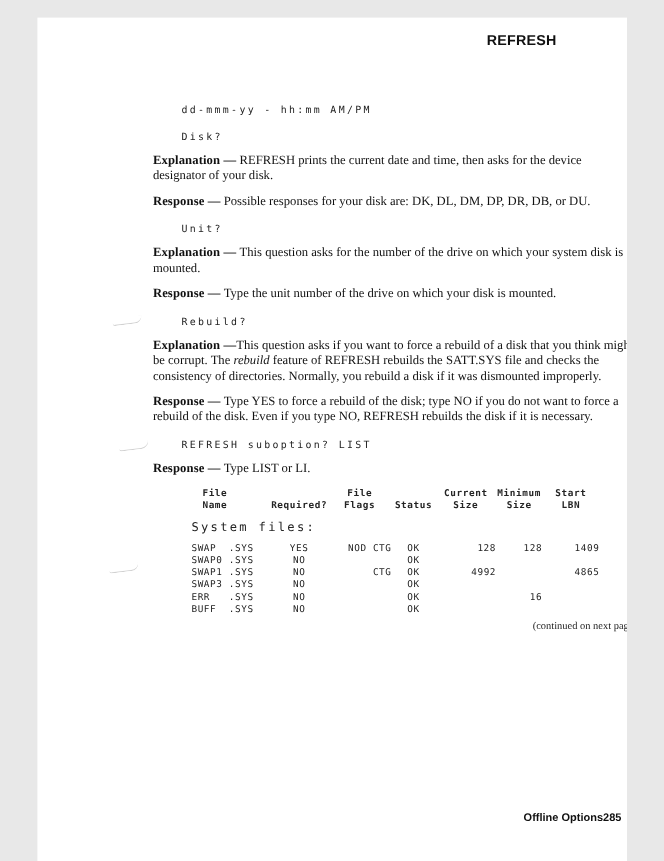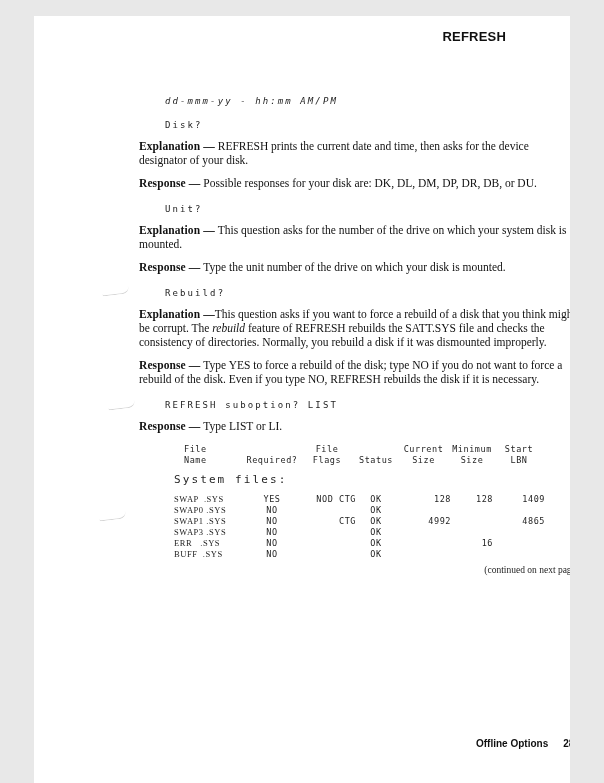--- a/index.html
+++ b/index.html
@@ -20,21 +20,21 @@
   .content {
     position:absolute; left:105px; top:76px; width:440px;
   }
   .mono {
     font-family:"DejaVu Sans Mono", monospace;
     font-size:9px; letter-spacing:2.1px;
     color:#232323;
     margin:14px 0 0 26px;
     white-space:pre;
   }
-  .mono.first { margin-top:4px;font-style:italic; }
+  .mono.first { margin-top:4px; }
   .para {
     font-family:"Liberation Serif", serif;
     font-size:11.5px; line-height:14px;
     margin:9px 0 0 0;
     color:#111;
   }
   .para b { letter-spacing:.1px; }
   .listing {
     margin:11px 0 0 35px;
   }
@@ -45,45 +45,45 @@
     color:#242424;
   }
   table.file-table col.c-name    { width:72px; }
   table.file-table col.c-req     { width:52px; }
   table.file-table col.c-flags   { width:58px; }
   table.file-table col.c-status  { width:40px; }
   table.file-table col.c-cur     { width:55px; }
   table.file-table col.c-min     { width:42px; }
   table.file-table col.c-lbn     { width:52px; }
   table.file-table th {
-    font-weight:normal; vertical-align:bottom;
+    font-weight:bold; vertical-align:bottom;
     white-space:pre-line; text-align:center;
     padding:0; line-height:11px;
   }
   table.file-table th.t-left { text-align:left; padding-left:10px; }
   table.file-table td {
     padding:0; line-height:11px; white-space:pre;
   }
-  td.a-left   { text-align:left; padding-left:10px;font-family:Liberation Serif, serif; }
+  td.a-left   { text-align:left; padding-left:10px; }
   td.a-center { text-align:center; }
   td.a-right  { text-align:right; }
   td.pr-flags { padding-right:2px; }
   td.pr-cur   { padding-right:6px; }
   td.pr-min   { padding-right:8px; }
   td.pr-lbn   { padding-right:5px; }
   tr.group-row td { padding:8px 0 9px 0; letter-spacing:2.1px; font-size:11px; }
   .continued {
     margin-top:5px; width:440px;
     text-align:right;
     font-family:"Liberation Serif", serif;
     font-size:9.5px; color:#1d1d1d;
   }
   .page-footer {
     position:absolute; top:722px; left:442px; width:104px;
-    display:flex; justify-content:space-between; align-items:baseline;
+    display:flex; justify-content:flex-start; align-items:baseline;
     font-family:"Liberation Sans", sans-serif;
     font-weight:bold; font-size:10px; color:#101010;
   }
   .margin-mark {
     position:absolute; width:27px; height:6px;
     border-bottom:1.5px solid #9a9a9a;
     border-radius:0 0 14px 5px;
     opacity:.45; transform:rotate(-7deg);
   }
   .mark-1 { left:68px; top:272px; }

